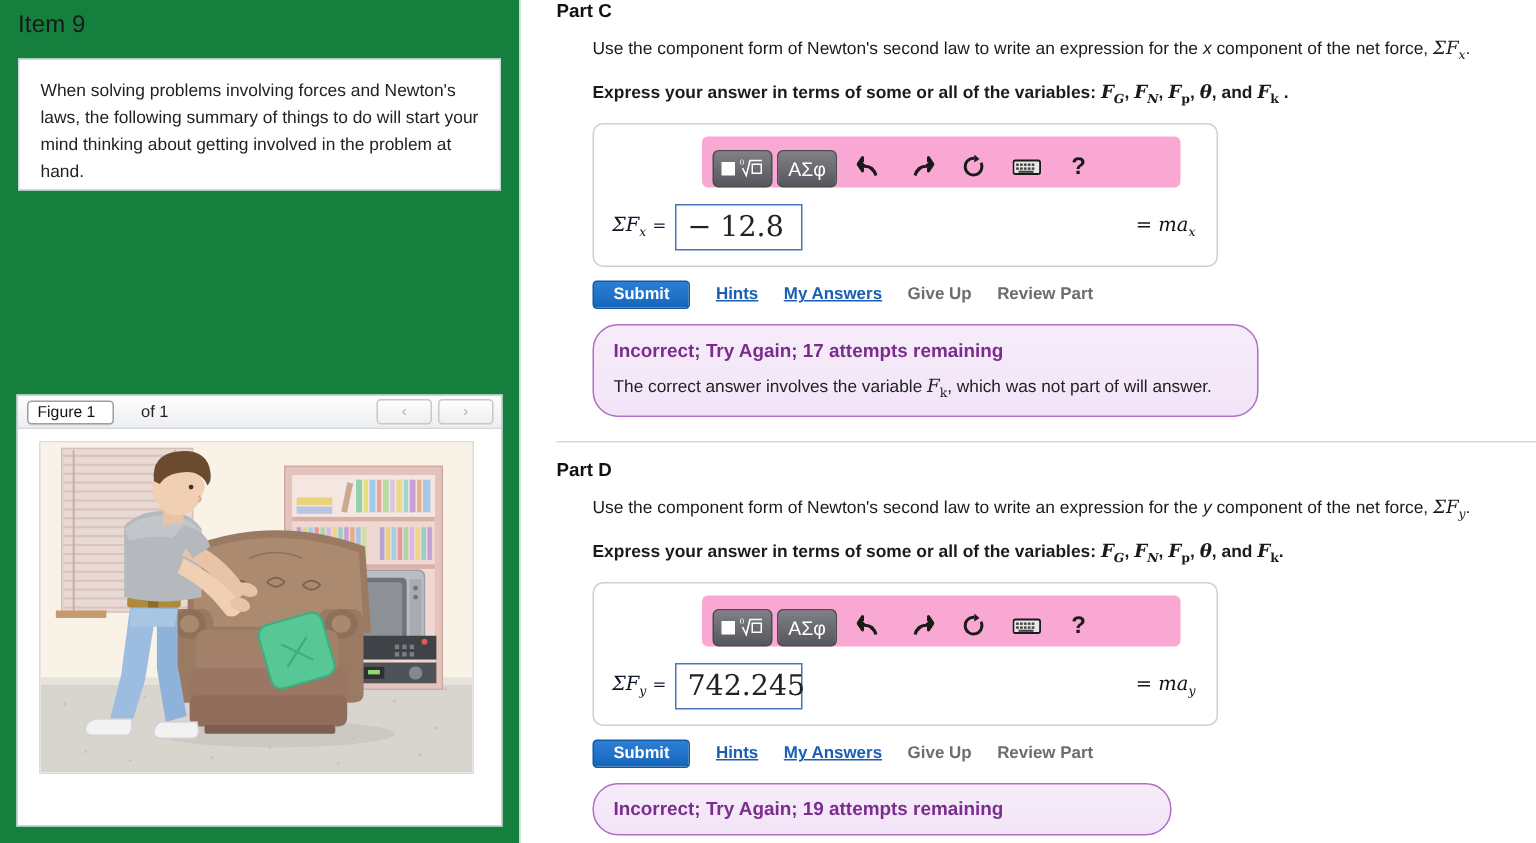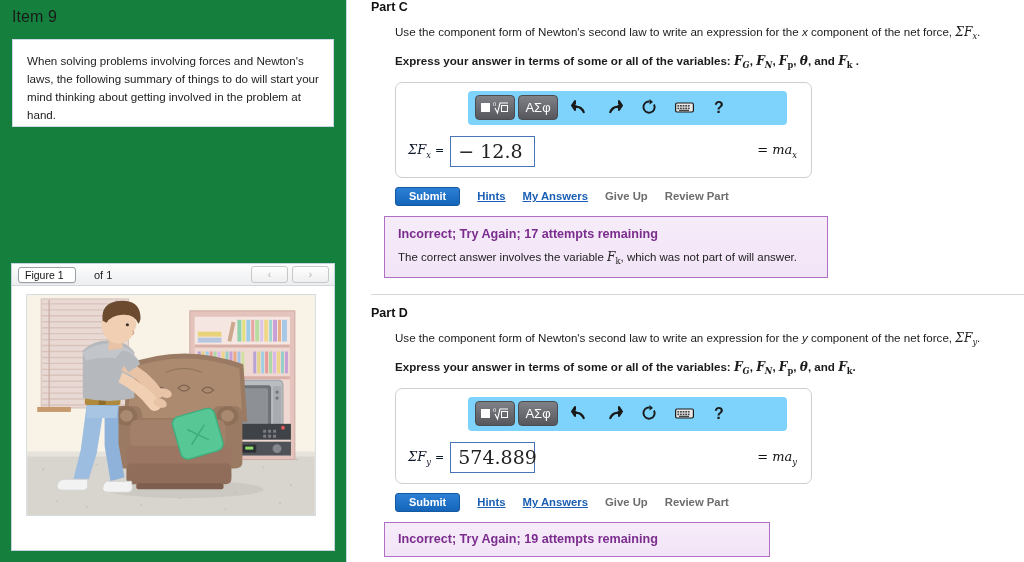--- a/index.html
+++ b/index.html
@@ -142,25 +142,25 @@
     margin-left: 24px;
     margin-top: 10px;
     width: 417px;
     border: 1px solid #cfcfcf;
     border-radius: 7px;
     background: #fff;
     padding: 8px 10px 10px 10px;
     position: relative;
   }
   .mathbar {
-    background: #7dd3fc;
+    background: #f9a8d4;
     border-radius: 4px;
     height: 34px;
     margin: 0 14px 0 62px;
-    display: flex; align-items: center;
+    display: flex; align-items: flex-end;
     padding-left: 7px;
     gap: 3px;
   }
   .mbtn {
     background: linear-gradient(#7f8187,#55575c);
     border: 1px solid #4a4c50;
     border-radius: 4px;
     height: 25px;
     min-width: 40px;
     color: #fff;
@@ -242,24 +242,24 @@
   }
   .lnk.dis {
     color: #6d6d6d;
     text-decoration: none;
     font-weight: bold;
     cursor: default;
   }
 
   
   .feedback {
-    margin-left: 13px;
+    margin-left: 24px;
     margin-top: 10px;
     border: 1px solid #b06fc4;
-    border-radius: 0;
+    border-radius: 17px;
     background: linear-gradient(#f6ecf9,#f2e4f7);
     padding: 10px 13px 11px 13px;
   }
   .feedback.wide { width: 444px; }
   .feedback.narrow { width: 386px; padding: 9px 13px 10px 13px; }
   .fb-title {
     color: #7b2d8e; font-weight: bold; font-size: 12.6px;
   }
   .fb-body {
     color: #222; font-size: 11.5px; margin-top: 9px;
@@ -638,21 +638,21 @@
               </svg>
           </div>
           <div class="icon-btn help">?</div>
         </div>
 
         <div class="ans-row">
           <span class="lhs">
             <span style="font-style:italic">ΣF</span><sub class="sm">y</sub>
             <span style="font-size:11px">=</span>
           </span>
-          <div class="ans-input">574.889</div>
+          <div class="ans-input">742.245</div>
           <span class="rhs"><span>= ma</span><sub class="sm">y</sub></span>
         </div>
       </div>
 
       <div class="actions">
         <button class="submit-btn">Submit</button>
         <span class="lnk">Hints</span>
         <span class="lnk">My Answers</span>
         <span class="lnk dis">Give Up</span>
         <span class="lnk dis">Review Part</span>

